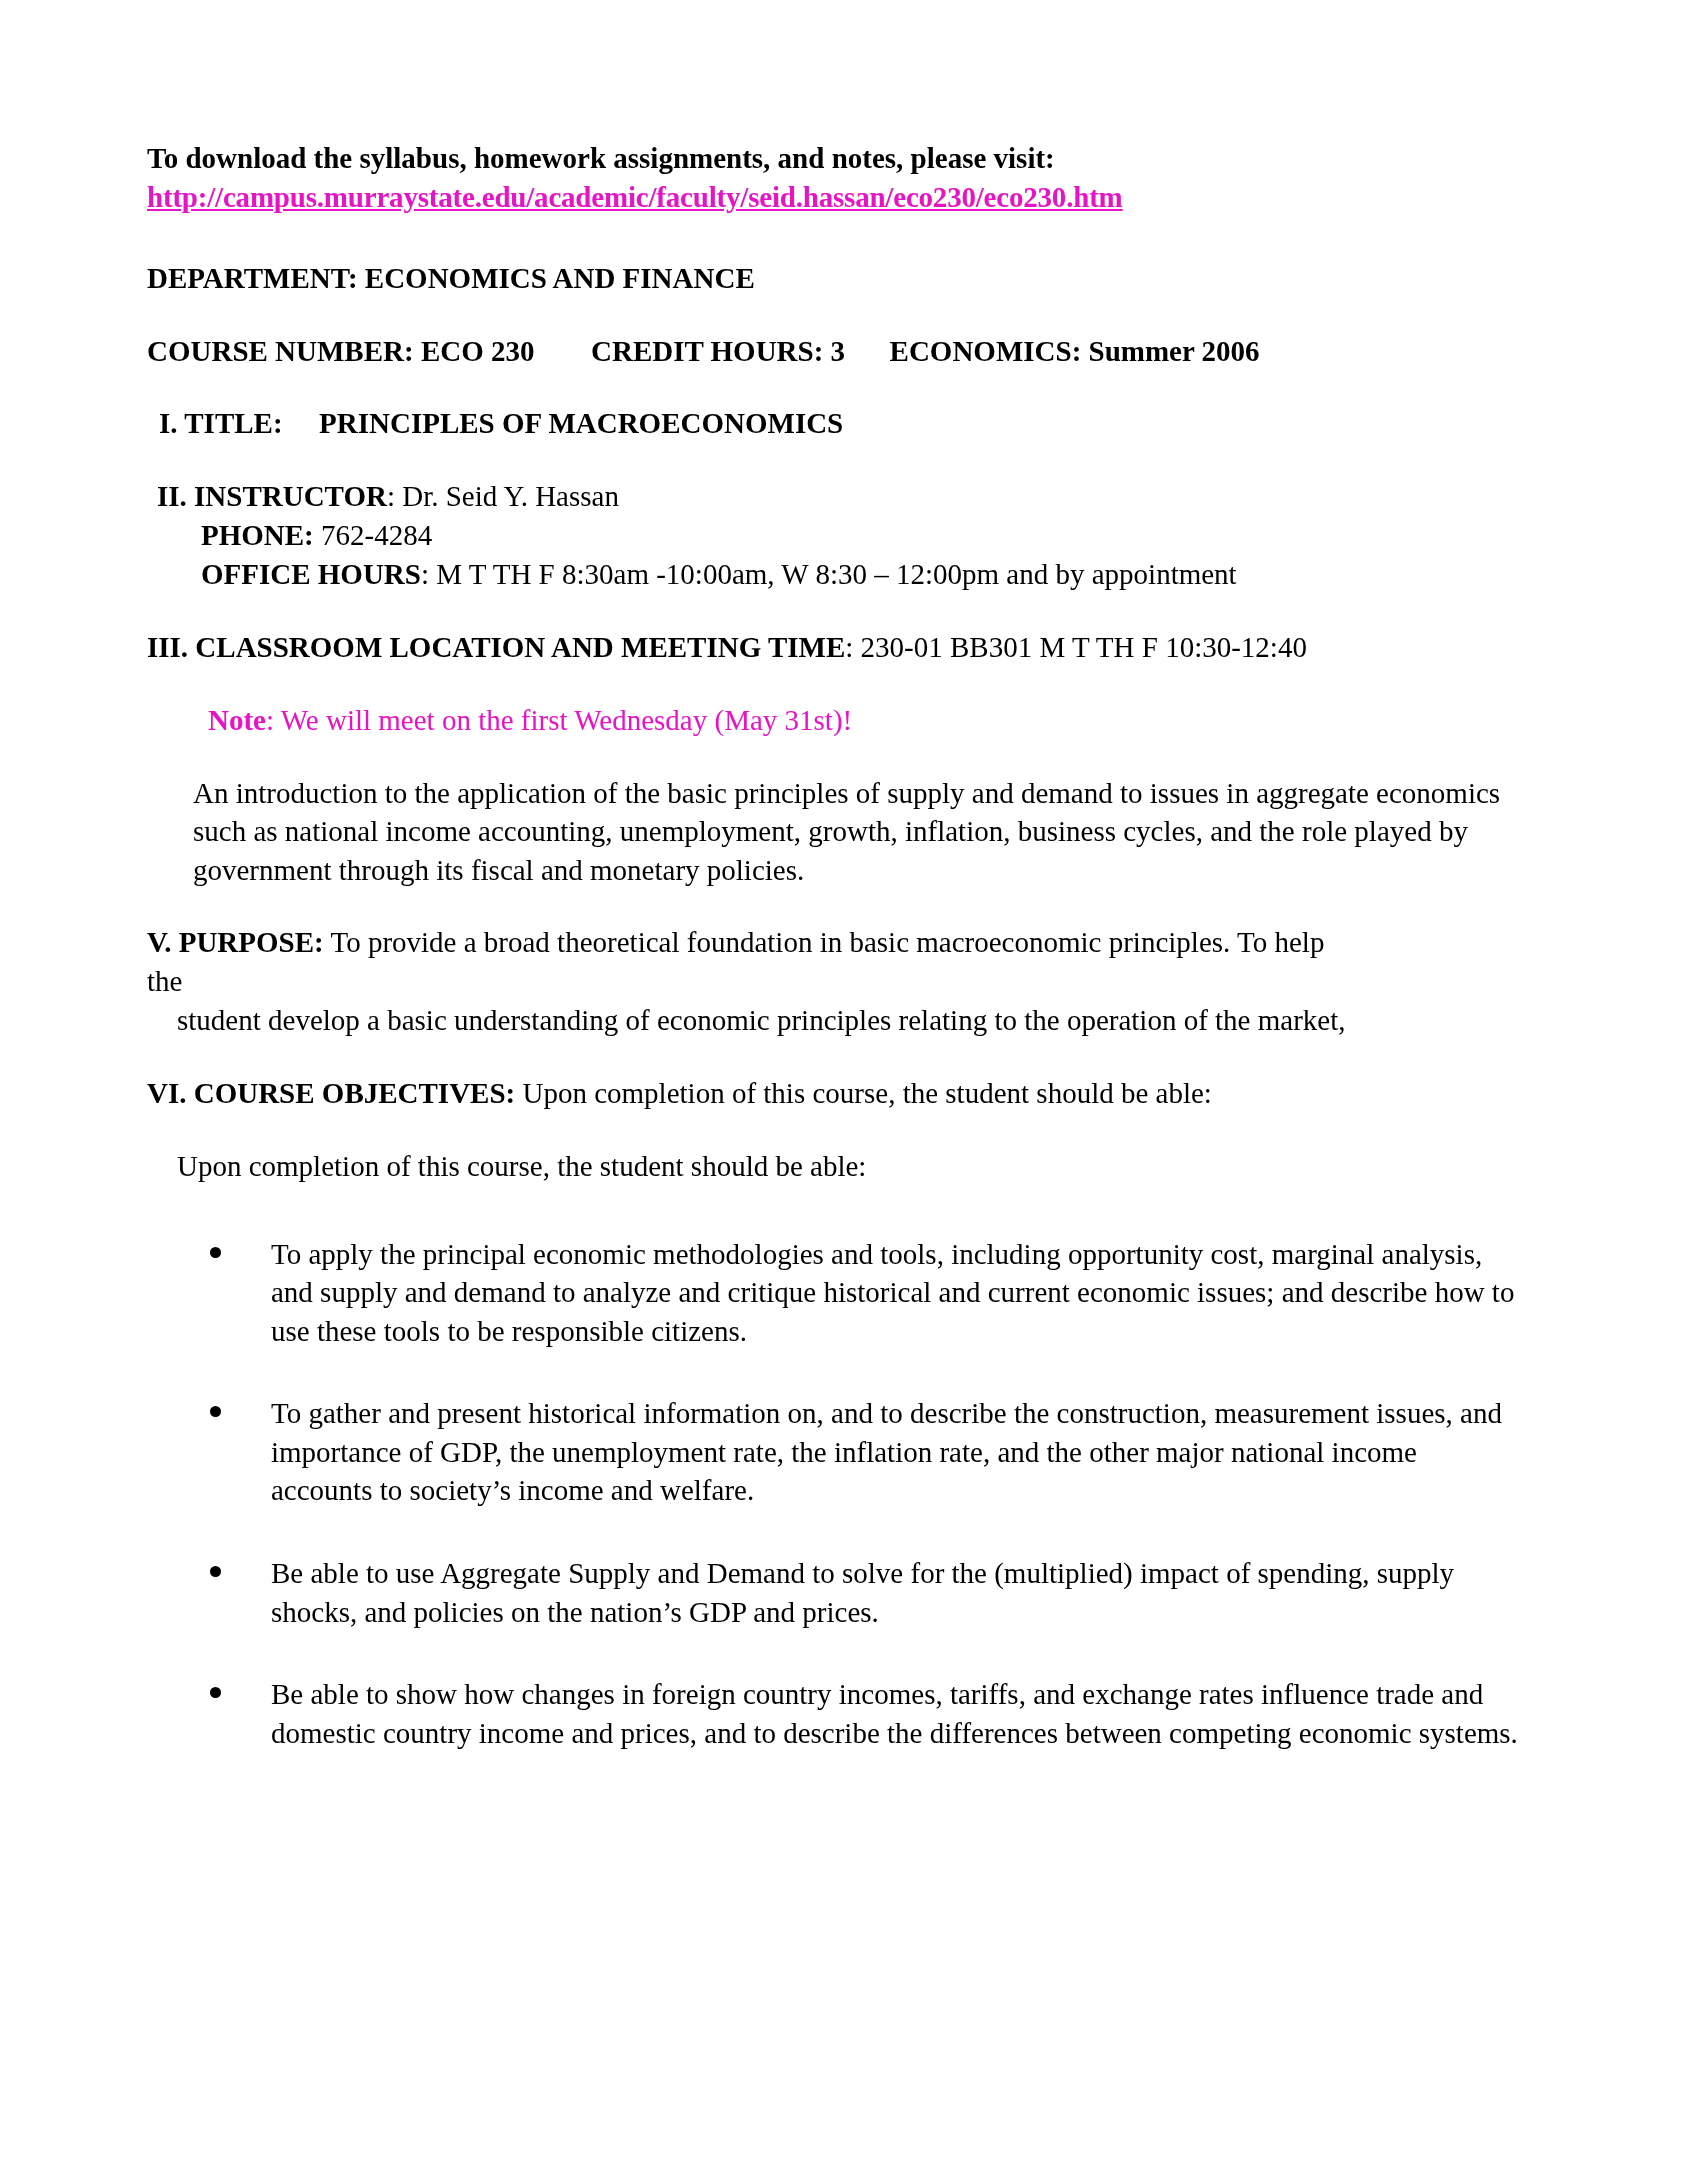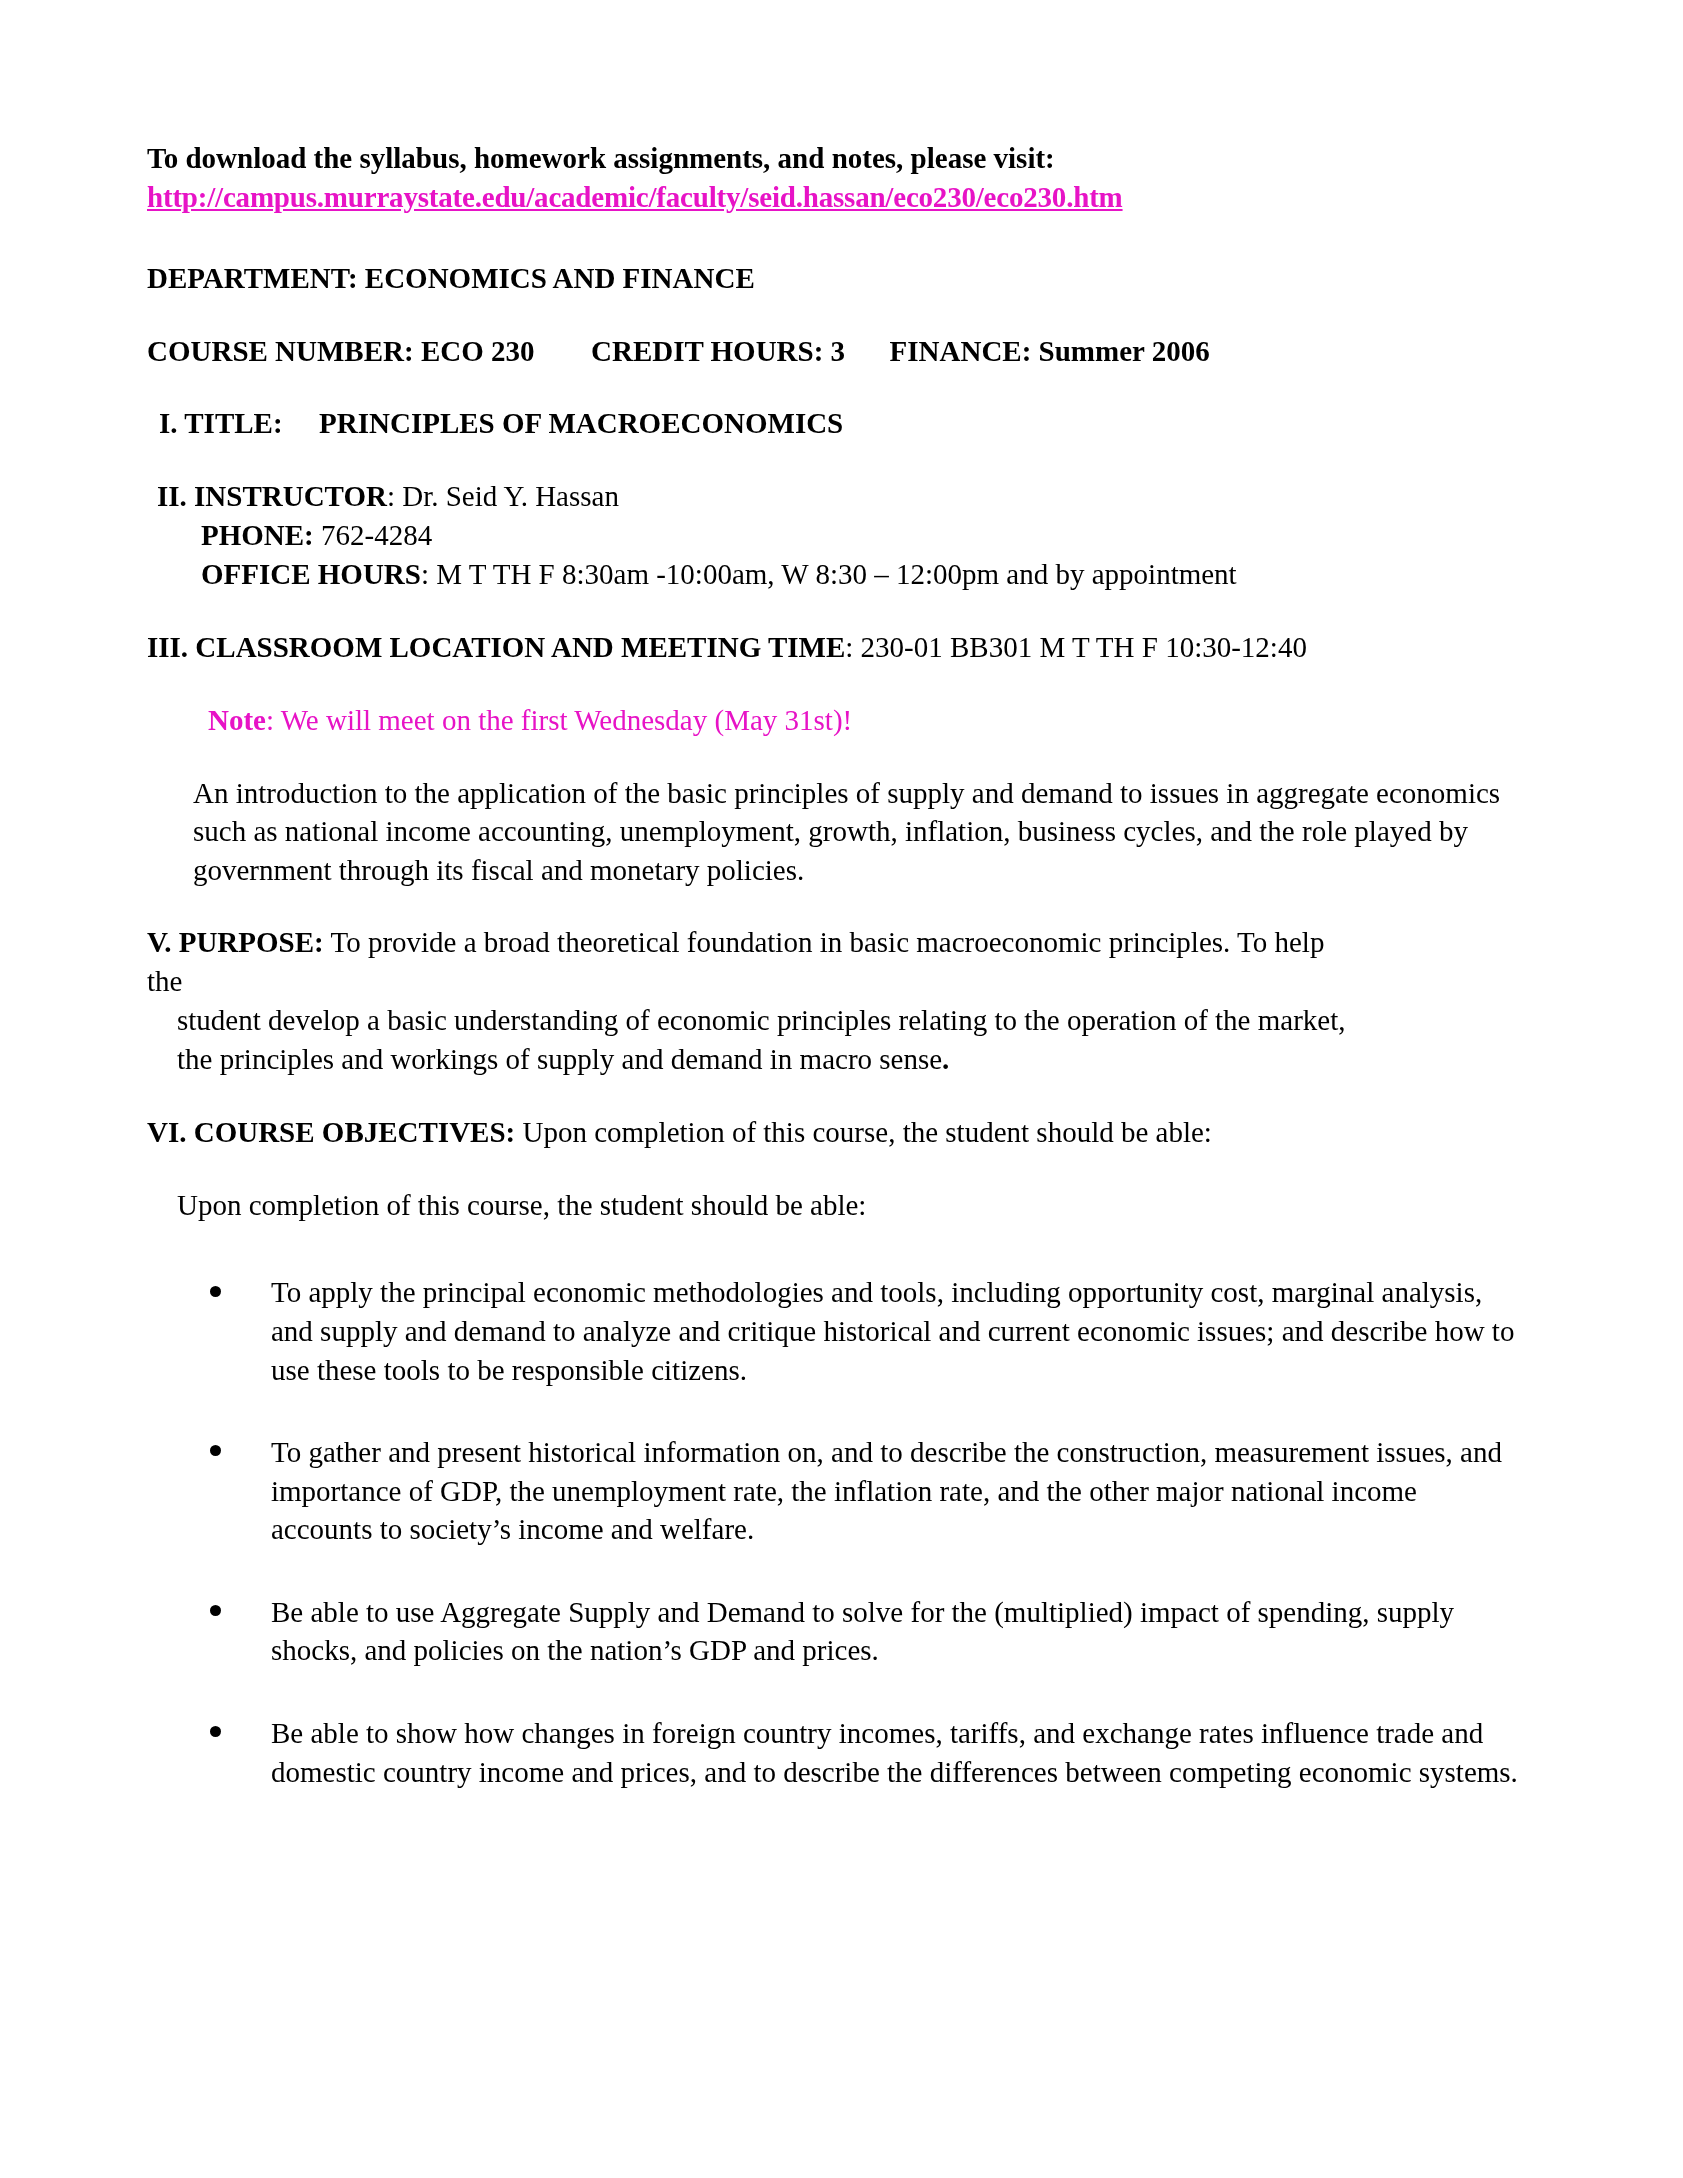--- a/index.html
+++ b/index.html
@@ -97,21 +97,21 @@
 
     <p class="para b">DEPARTMENT:  ECONOMICS AND FINANCE</p>
 
     <div class="gap-md"></div>
 
     <p class="para">
       <span class="b">COURSE NUMBER: ECO 230</span>
       <span style="display:inline-block;width:42px"></span>
       <span class="b">CREDIT HOURS: 3</span>
       <span style="display:inline-block;width:30px"></span>
-      <span class="b">FINANCE:</span>
+      <span class="b">ECONOMICS:</span>
       <span class="b">Summer 2006</span>
     </p>
 
     <div class="gap-md"></div>
 
     <p class="para b" style="padding-left:12px">
       <span>I.  TITLE:</span>
       <span style="display:inline-block;width:22px"></span>
       <span>PRINCIPLES OF MACROECONOMICS</span>
     </p>
@@ -150,23 +150,20 @@
     </div>
 
     <div class="gap-md"></div>
 
     <div>
       <p class="para">
         <span class="b">V.  PURPOSE:</span><span> To provide a broad theoretical foundation in basic macroeconomic principles.  To help</span>
       </p>
       <p class="para">the</p>
       <p class="para purpose-cont">student develop a basic  understanding of economic principles relating to the operation of the market,</p>
-      <p class="para purpose-cont">
-        <span>the principles and workings of supply and demand in macro sense</span><span class="b">.</span>
-      </p>
     </div>
 
     <div class="gap-md"></div>
 
     <div>
       <p class="para">
         <span class="b">VI. COURSE OBJECTIVES:</span><span> Upon completion of this course, the student should be able:</span>
       </p>
 
       <div class="gap-md"></div>

